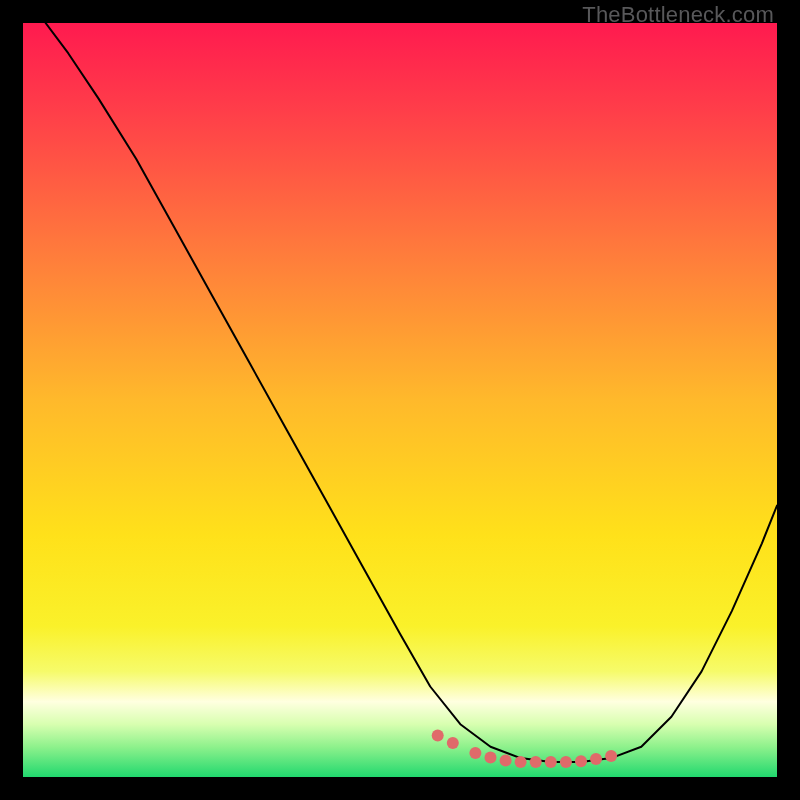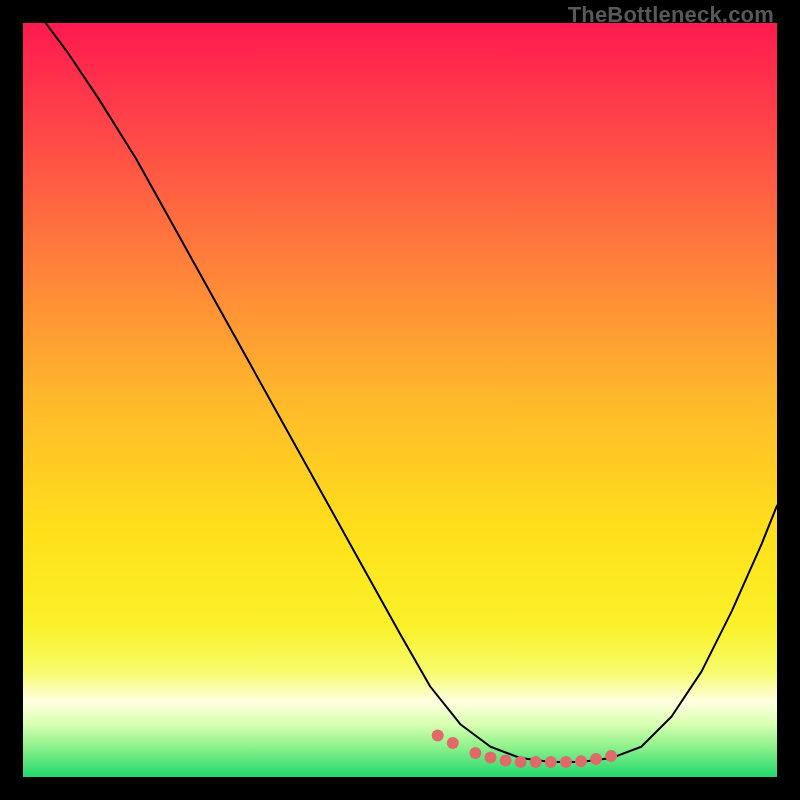--- a/index.html
+++ b/index.html
@@ -24,21 +24,21 @@
     left: 0;
     top: 0;
     width: 754px;
     height: 754px;
   }
   .watermark {
     position: absolute;
     top: 2px;
     right: 26px;
     font-size: 22px;
-    font-weight: 700;
+    font-weight: 400;
     color: #58585a;
     letter-spacing: 0.2px;
   }
   svg {
     display: block;
   }
 </style>
 </head>
 <body>
 

